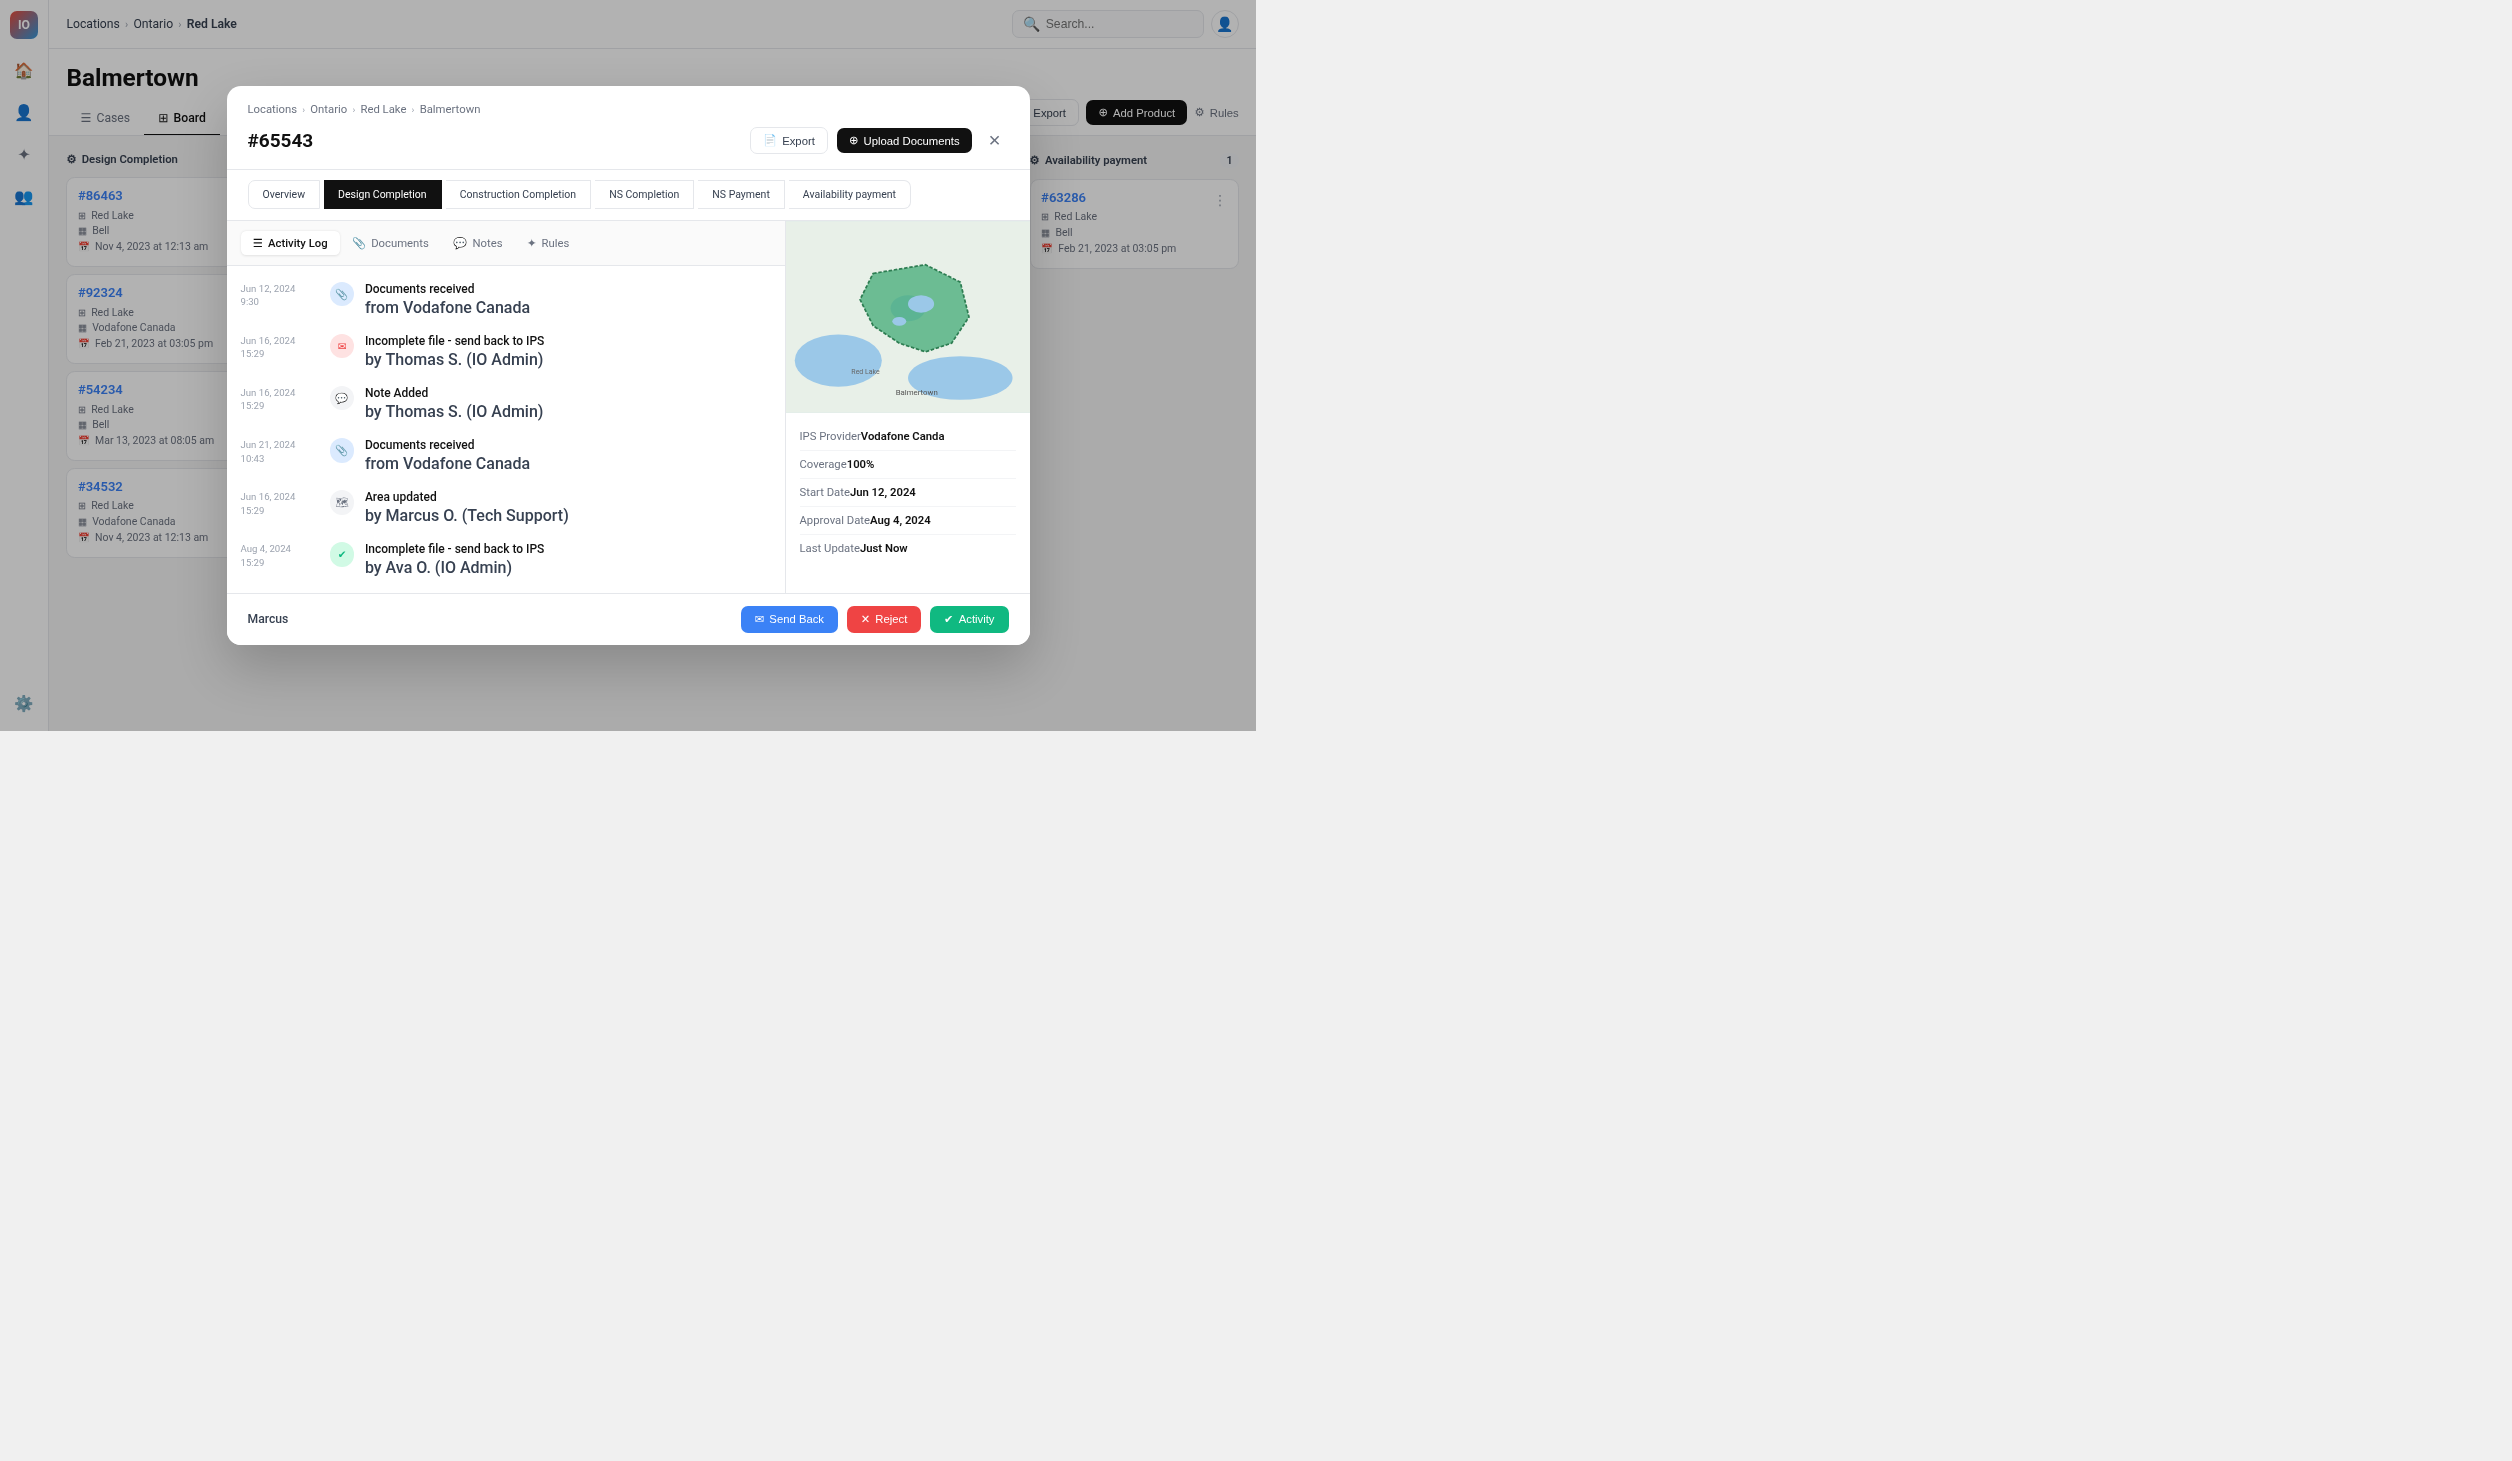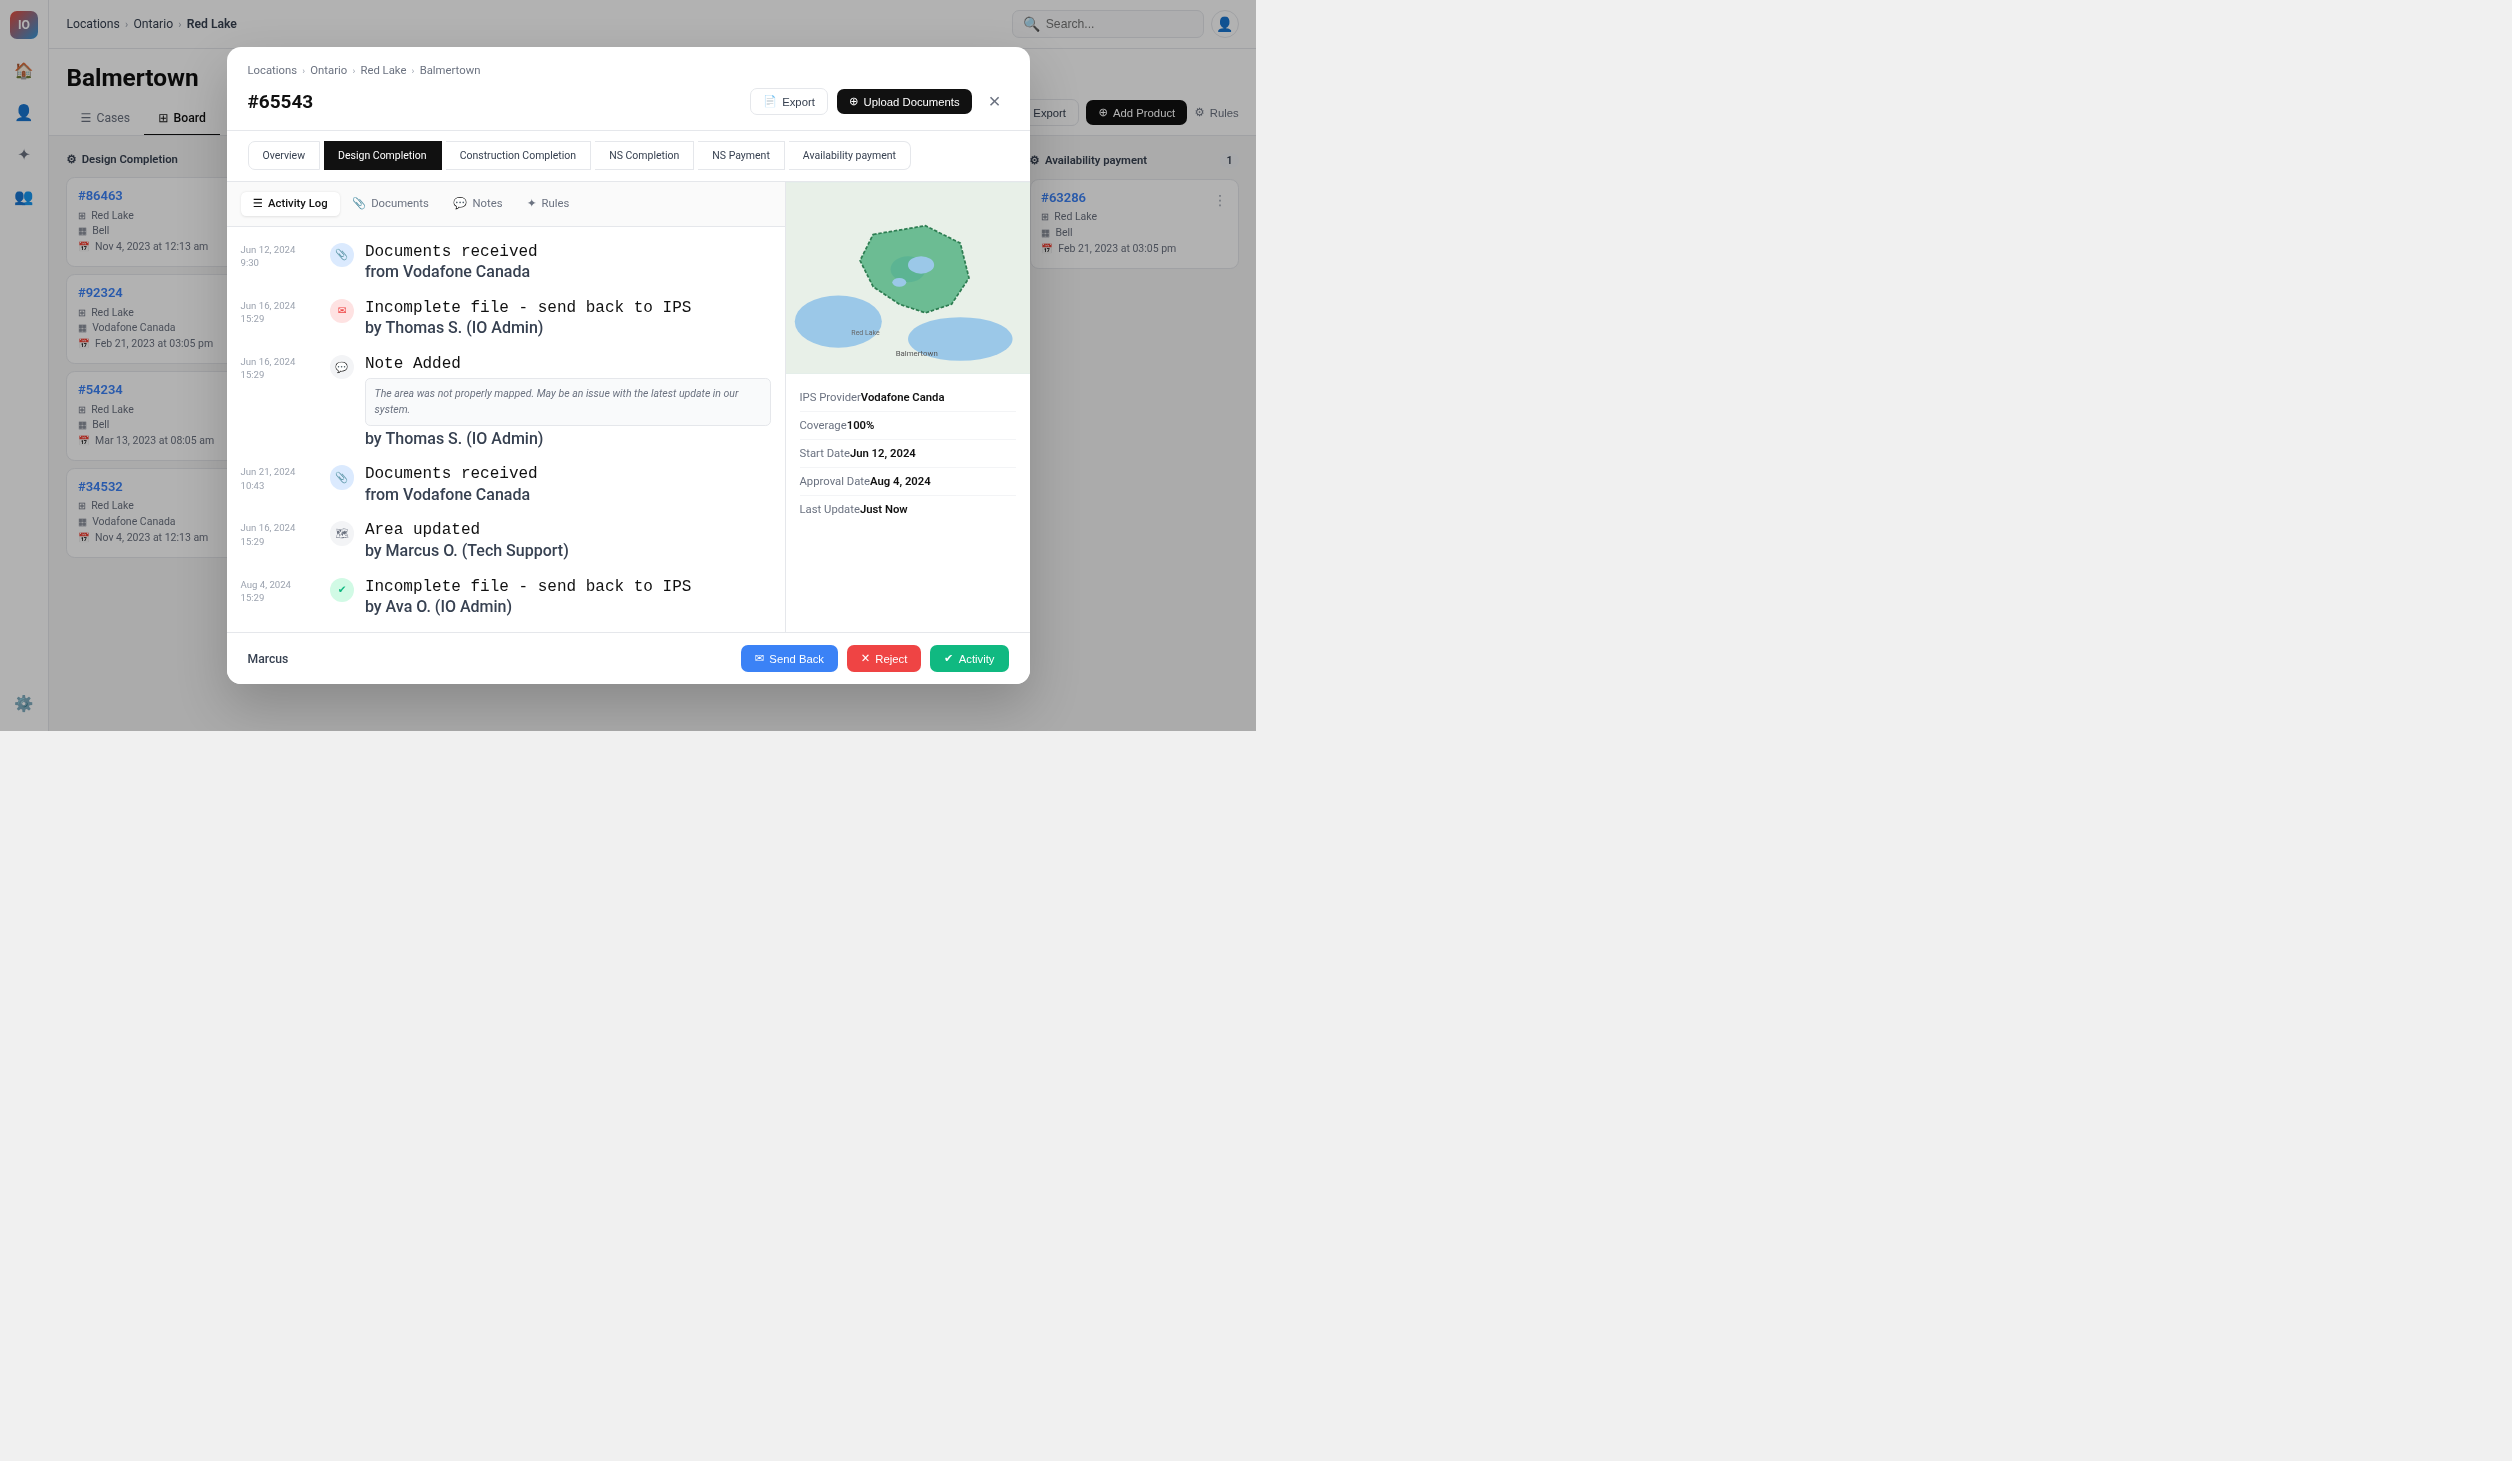--- a/index.html
+++ b/index.html
@@ -74,21 +74,21 @@
     
     .activity-list { flex: 1; overflow-y: auto; padding: 7px 0; }
     .activity-item { display: flex; gap: 10.5px; padding: 8.7px 14px; }
     .activity-date { min-width: 79px; font-size: 9.6px; color: #9ca3af; line-height: 1.4; }
     .activity-icon-wrap { width: 24.4px; height: 24.4px; border-radius: 50%; display: flex; align-items: center; justify-content: center; font-size: 10.5px; flex-shrink: 0; }
     .icon-blue { background: #dbeafe; color: #3b82f6; }
     .icon-red { background: #fee2e2; color: #ef4444; }
     .icon-gray { background: #f3f4f6; color: #6b7280; }
     .icon-green { background: #d1fae5; color: #10b981; }
     .activity-content { flex: 1; }
-    .activity-title { font-size: 16px; font-weight: 500; color: #111; margin-bottom: 1.7px; font-family: Liberation Mono, monospace; }
+    .activity-title { font-size: 12px; font-weight: 500; color: #111; margin-bottom: 1.7px; }
     .activity-sub { font-size: 16px; color: #6b7280; }
     .activity-sub span { font-weight: 500; color: #374151; }
     .activity-note-box { background: #f9fafb; border: 0.9px solid #e5e7eb; border-radius: 5.2px; padding: 7px 8.7px; font-size: 10.5px; color: #6b7280; font-style: italic; margin: 5.2px 0 3.5px; line-height: 1.5; }
 
     
     .map-area { height: 192px; background: #e8f4f0; position: relative; overflow: hidden; }
     .map-svg { width: 100%; height: 100%; }
 
     
     .info-table { padding: 10.5px 14px; flex: 1; }
@@ -371,21 +371,20 @@
             </div>
 
             <div class="activity-item">
               <div class="activity-date">
                 <div>Jun 16, 2024</div>
                 <div>15:29</div>
               </div>
               <div class="activity-icon-wrap icon-gray">💬</div>
               <div class="activity-content">
                 <div class="activity-title">Note Added</div>
-                <div class="activity-note-box">The area was not properly mapped. May be an issue with the latest update in our system.</div>
                 <div class="activity-sub">
                   <span>by</span> <span>Thomas S. (IO Admin)</span>
                 </div>
               </div>
             </div>
 
             <div class="activity-item">
               <div class="activity-date">
                 <div>Jun 21, 2024</div>
                 <div>10:43</div>

